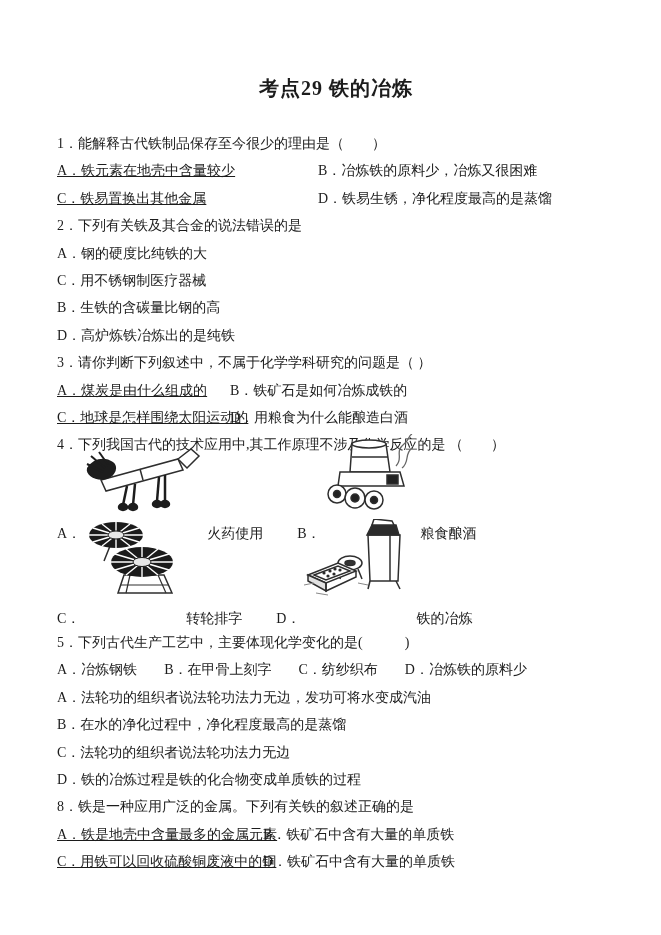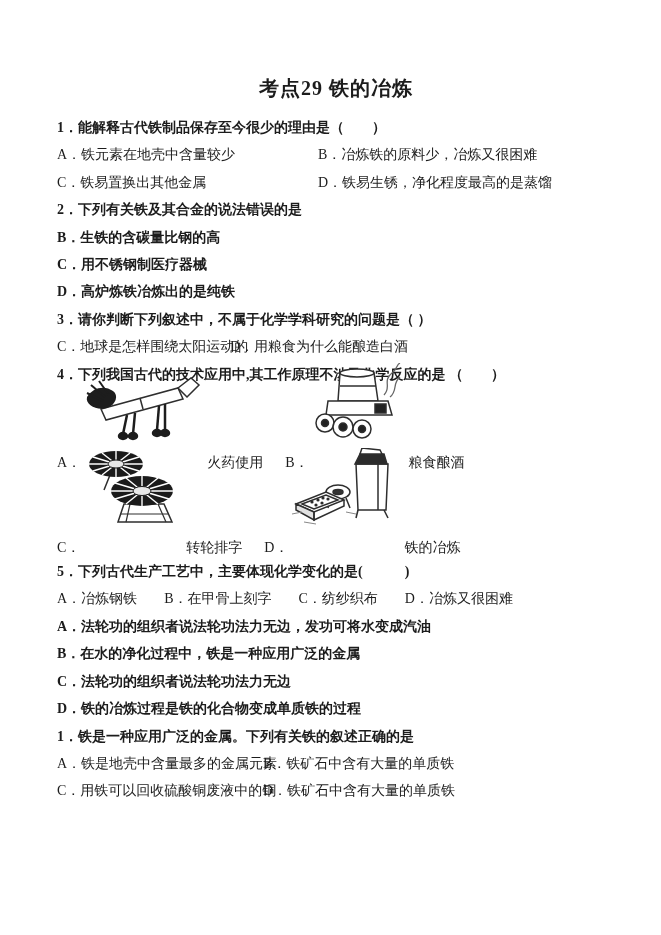--- a/index.html
+++ b/index.html
@@ -20,77 +20,81 @@
     padding: 74px 46px 0 57px;
     font-family: "Liberation Serif", "DejaVu Serif", serif;
     font-size: 14px;
     color: #1c1c1c;
   }
   .title {
     text-align: center;
     font-weight: bold;
     font-size: 20px;
     letter-spacing: 1px;
-    margin-bottom: 12px;
+    margin-bottom: 28px;
     line-height: 28px;
   }
   .line {
     line-height: 27.4px;
     white-space: pre;
-    font-weight: bold;
   }
   .row2 {
     display: flex;
     line-height: 27.4px;
     white-space: pre;
   }
-  .row2 .l { flex: 0 0 auto; }
+  .row2 .l { flex: 0 0 auto; text-decoration: underline; }
   .w261 { width: 261px; }
   .w178 { width: 173px; }
   .w206 { width: 206px; }
   .opts-inline {
     display: flex;
     line-height: 27.4px;
     white-space: pre;
   }
   .opts-inline span { margin-right: 27px; }
   .figrow {
     display: flex;
     align-items: flex-end;
     height: 85px;
     white-space: pre;
   }
   .figrow .lbl, .figrow .cap { line-height: 20px; }
   .fig { display: block; margin: 0 4px; }
   .fig svg { display: block; }
-  .gap18 { margin-right: 22px; }
+  .gap18 { margin-right: 34px; }
 </style>
 </head>
 <body>
 
 <div class="page">
 
   <div class="title">考点29 铁的冶炼</div>
 
   <div class="line">1．能解释古代铁制品保存至今很少的理由是（　　）</div>
   <div class="row2">
     <span class="l w261">A．铁元素在地壳中含量较少</span>
     <span>B．冶炼铁的原料少，冶炼又很困难</span>
   </div>
   <div class="row2">
     <span class="l w261">C．铁易置换出其他金属</span>
     <span>D．铁易生锈，净化程度最高的是蒸馏</span>
   </div>
 
   <div class="line">2．下列有关铁及其合金的说法错误的是</div>
+  <div class="line">A．钢的硬度比纯铁的大</div>
+  <div class="line">C．用不锈钢制医疗器械</div>
   <div class="line">B．生铁的含碳量比钢的高</div>
-  <div class="line">C．用不锈钢制医疗器械</div>
   <div class="line">D．高炉炼铁冶炼出的是纯铁</div>
 
   <div class="line">3．请你判断下列叙述中，不属于化学学科研究的问题是（ ）</div>
+  <div class="row2">
+    <span class="l w178">A．煤炭是由什么组成的</span>
+    <span>B．铁矿石是如何冶炼成铁的</span>
+  </div>
   <div class="row2">
     <span class="l w178">C．地球是怎样围绕太阳运动的</span>
     <span>D．用粮食为什么能酿造白酒</span>
   </div>
 
   <div class="line">4．下列我国古代的技术应用中,其工作原理不涉及化学反应的是 （　　）</div>
 
   <div class="figrow">
     <span class="lbl">A．</span>
     <span class="fig">
@@ -213,29 +217,29 @@
       </svg>
     </span>
     <span class="cap">铁的冶炼</span>
   </div>
 
   <div class="line">5．下列古代生产工艺中，主要体现化学变化的是(　　　)</div>
   <div class="opts-inline">
     <span>A．冶炼钢铁</span>
     <span>B．在甲骨上刻字</span>
     <span>C．纺纱织布</span>
-    <span>D．冶炼又很困难</span>
+    <span>D．冶炼铁的原料少</span>
   </div>
 
   <div class="line">A．法轮功的组织者说法轮功法力无边，发功可将水变成汽油</div>
-  <div class="line">B．在水的净化过程中，铁是一种应用广泛的金属</div>
+  <div class="line">B．在水的净化过程中，净化程度最高的是蒸馏</div>
   <div class="line">C．法轮功的组织者说法轮功法力无边</div>
   <div class="line">D．铁的冶炼过程是铁的化合物变成单质铁的过程</div>
 
-  <div class="line">1．铁是一种应用广泛的金属。下列有关铁的叙述正确的是</div>
+  <div class="line">8．铁是一种应用广泛的金属。下列有关铁的叙述正确的是</div>
   <div class="row2">
     <span class="l w206">A．铁是地壳中含量最多的金属元素</span>
     <span>B．铁矿石中含有大量的单质铁</span>
   </div>
   <div class="row2">
     <span class="l w206">C．用铁可以回收硫酸铜废液中的铜</span>
     <span>D．铁矿石中含有大量的单质铁</span>
   </div>
 
 </div>

